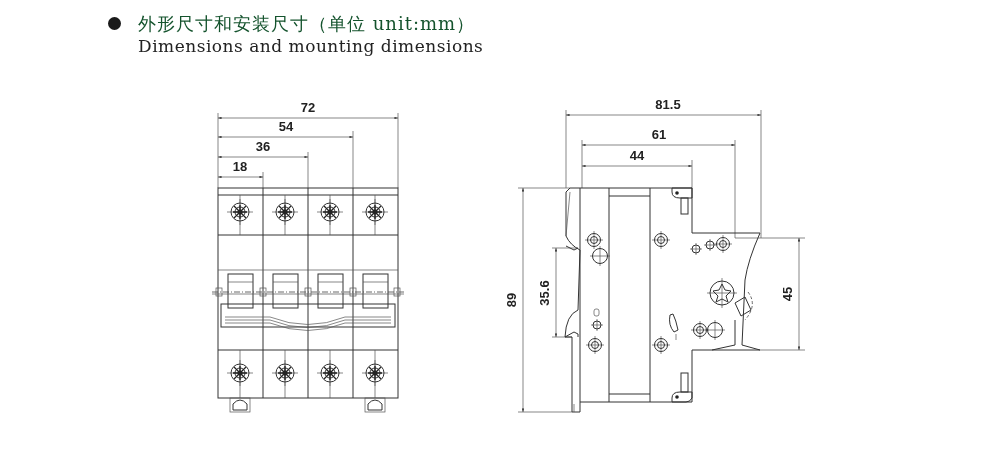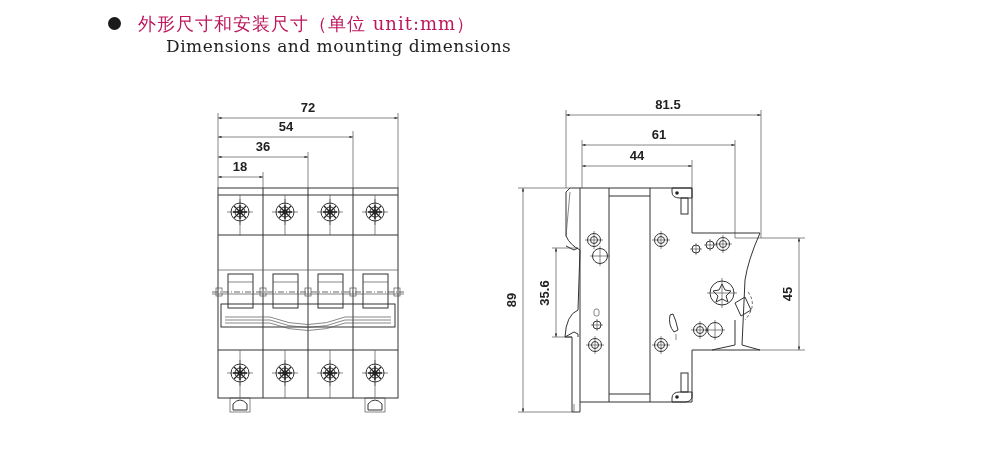--- a/index.html
+++ b/index.html
@@ -1,20 +1,20 @@
 <!DOCTYPE html>
 <html><head>
   <meta charset="utf-8">
   <style>
     html, body { margin: 0; padding: 0; background: #ffffff; }
     body { width: 990px; height: 456px; position: relative; overflow: hidden; font-family: "DejaVu Serif", serif; }
     .header { position: absolute; left: 108px; top: 12px; }
     .bullet { position: absolute; left: 0; top: 5px; width: 13px; height: 13px; border-radius: 50%; background: #1a1a1a; }
-    .title-cn { position: absolute; left: 30px; top: 0; font-size: 18px; color: #be185d; white-space: nowrap; letter-spacing: 1px; text-align: center; }
-    .title-en { position: absolute; left: 30px; top: 24px; font-size: 17px; color: #222; white-space: nowrap; letter-spacing: 0.5px; margin-left: 28px; }
+    .title-cn { position: absolute; left: 30px; top: 0; font-size: 18px; color: #14532d; white-space: nowrap; letter-spacing: 1px; text-align: center; }
+    .title-en { position: absolute; left: 30px; top: 24px; font-size: 17px; color: #222; white-space: nowrap; letter-spacing: 0.5px; }
     svg { position: absolute; left: 0; top: 0; }
     .dim-text { font-family: "Liberation Sans", sans-serif; font-size: 13px; font-weight: bold; fill: #222; }
     .ln { stroke: #333; stroke-width: 1; fill: none; }
     .lnt { stroke: #555; stroke-width: 0.7; fill: none; }
   </style>
 </head>
 <body>
 
 <div class="header">
   <span class="bullet"></span>

